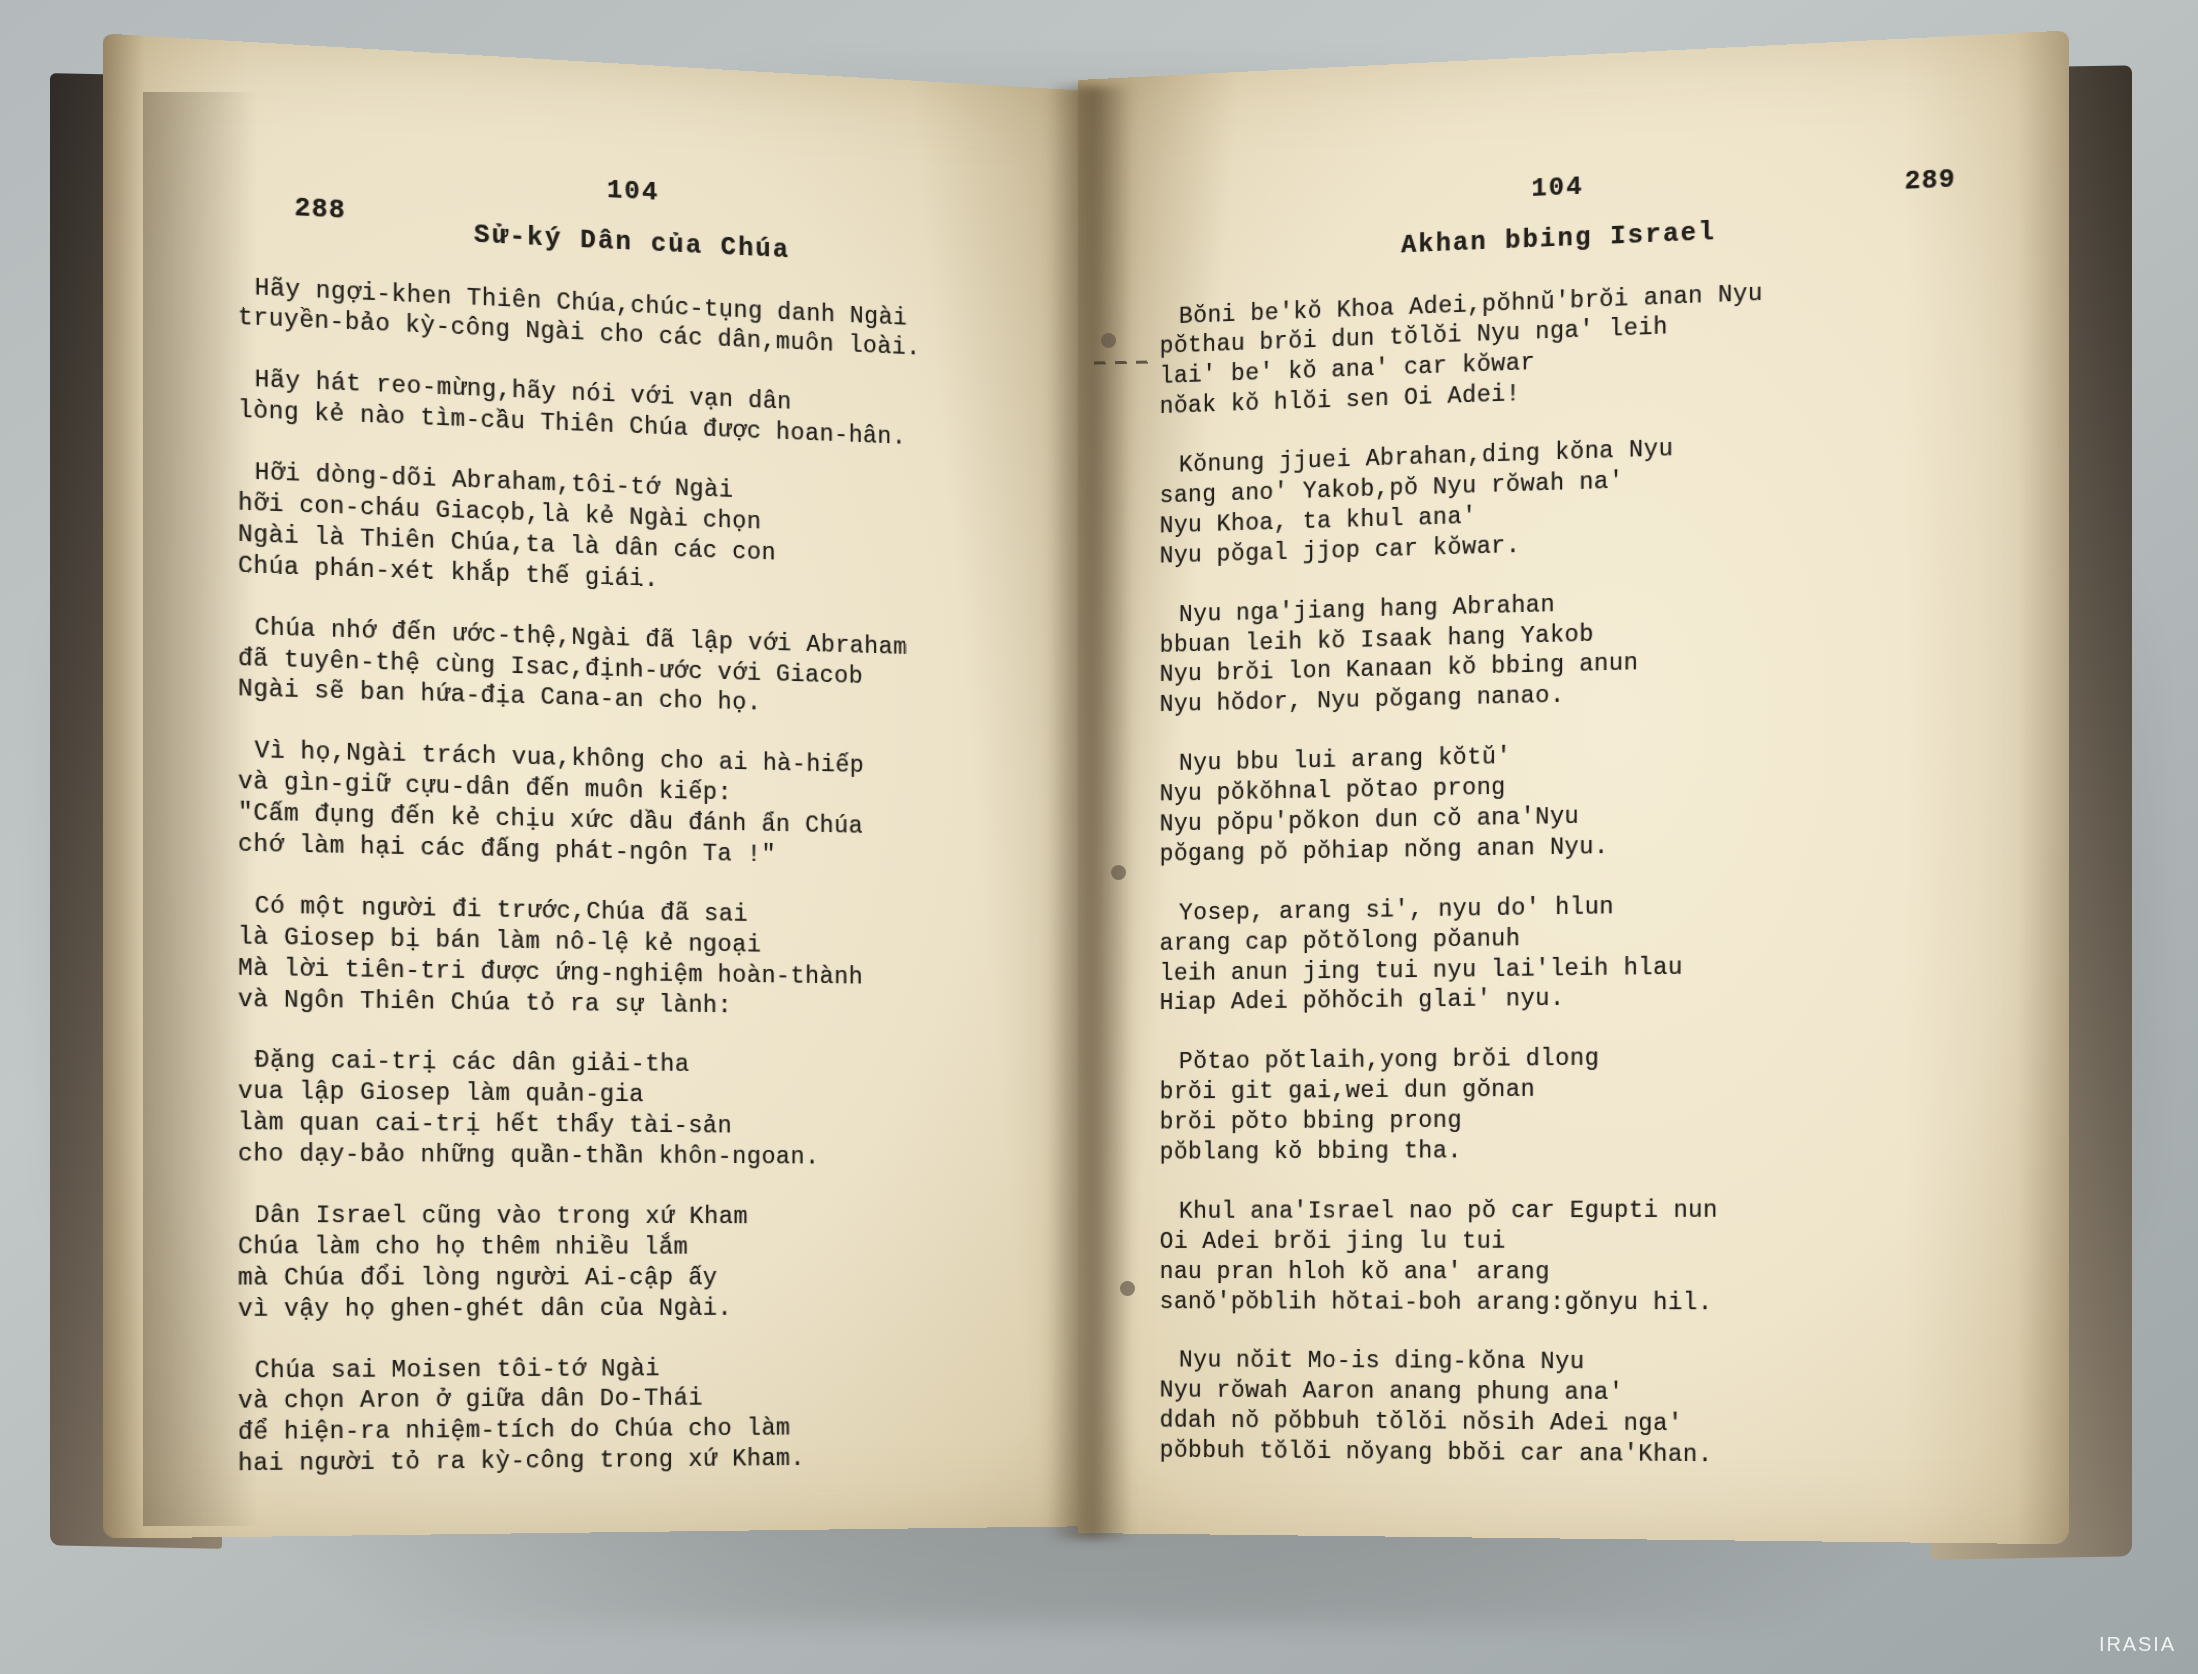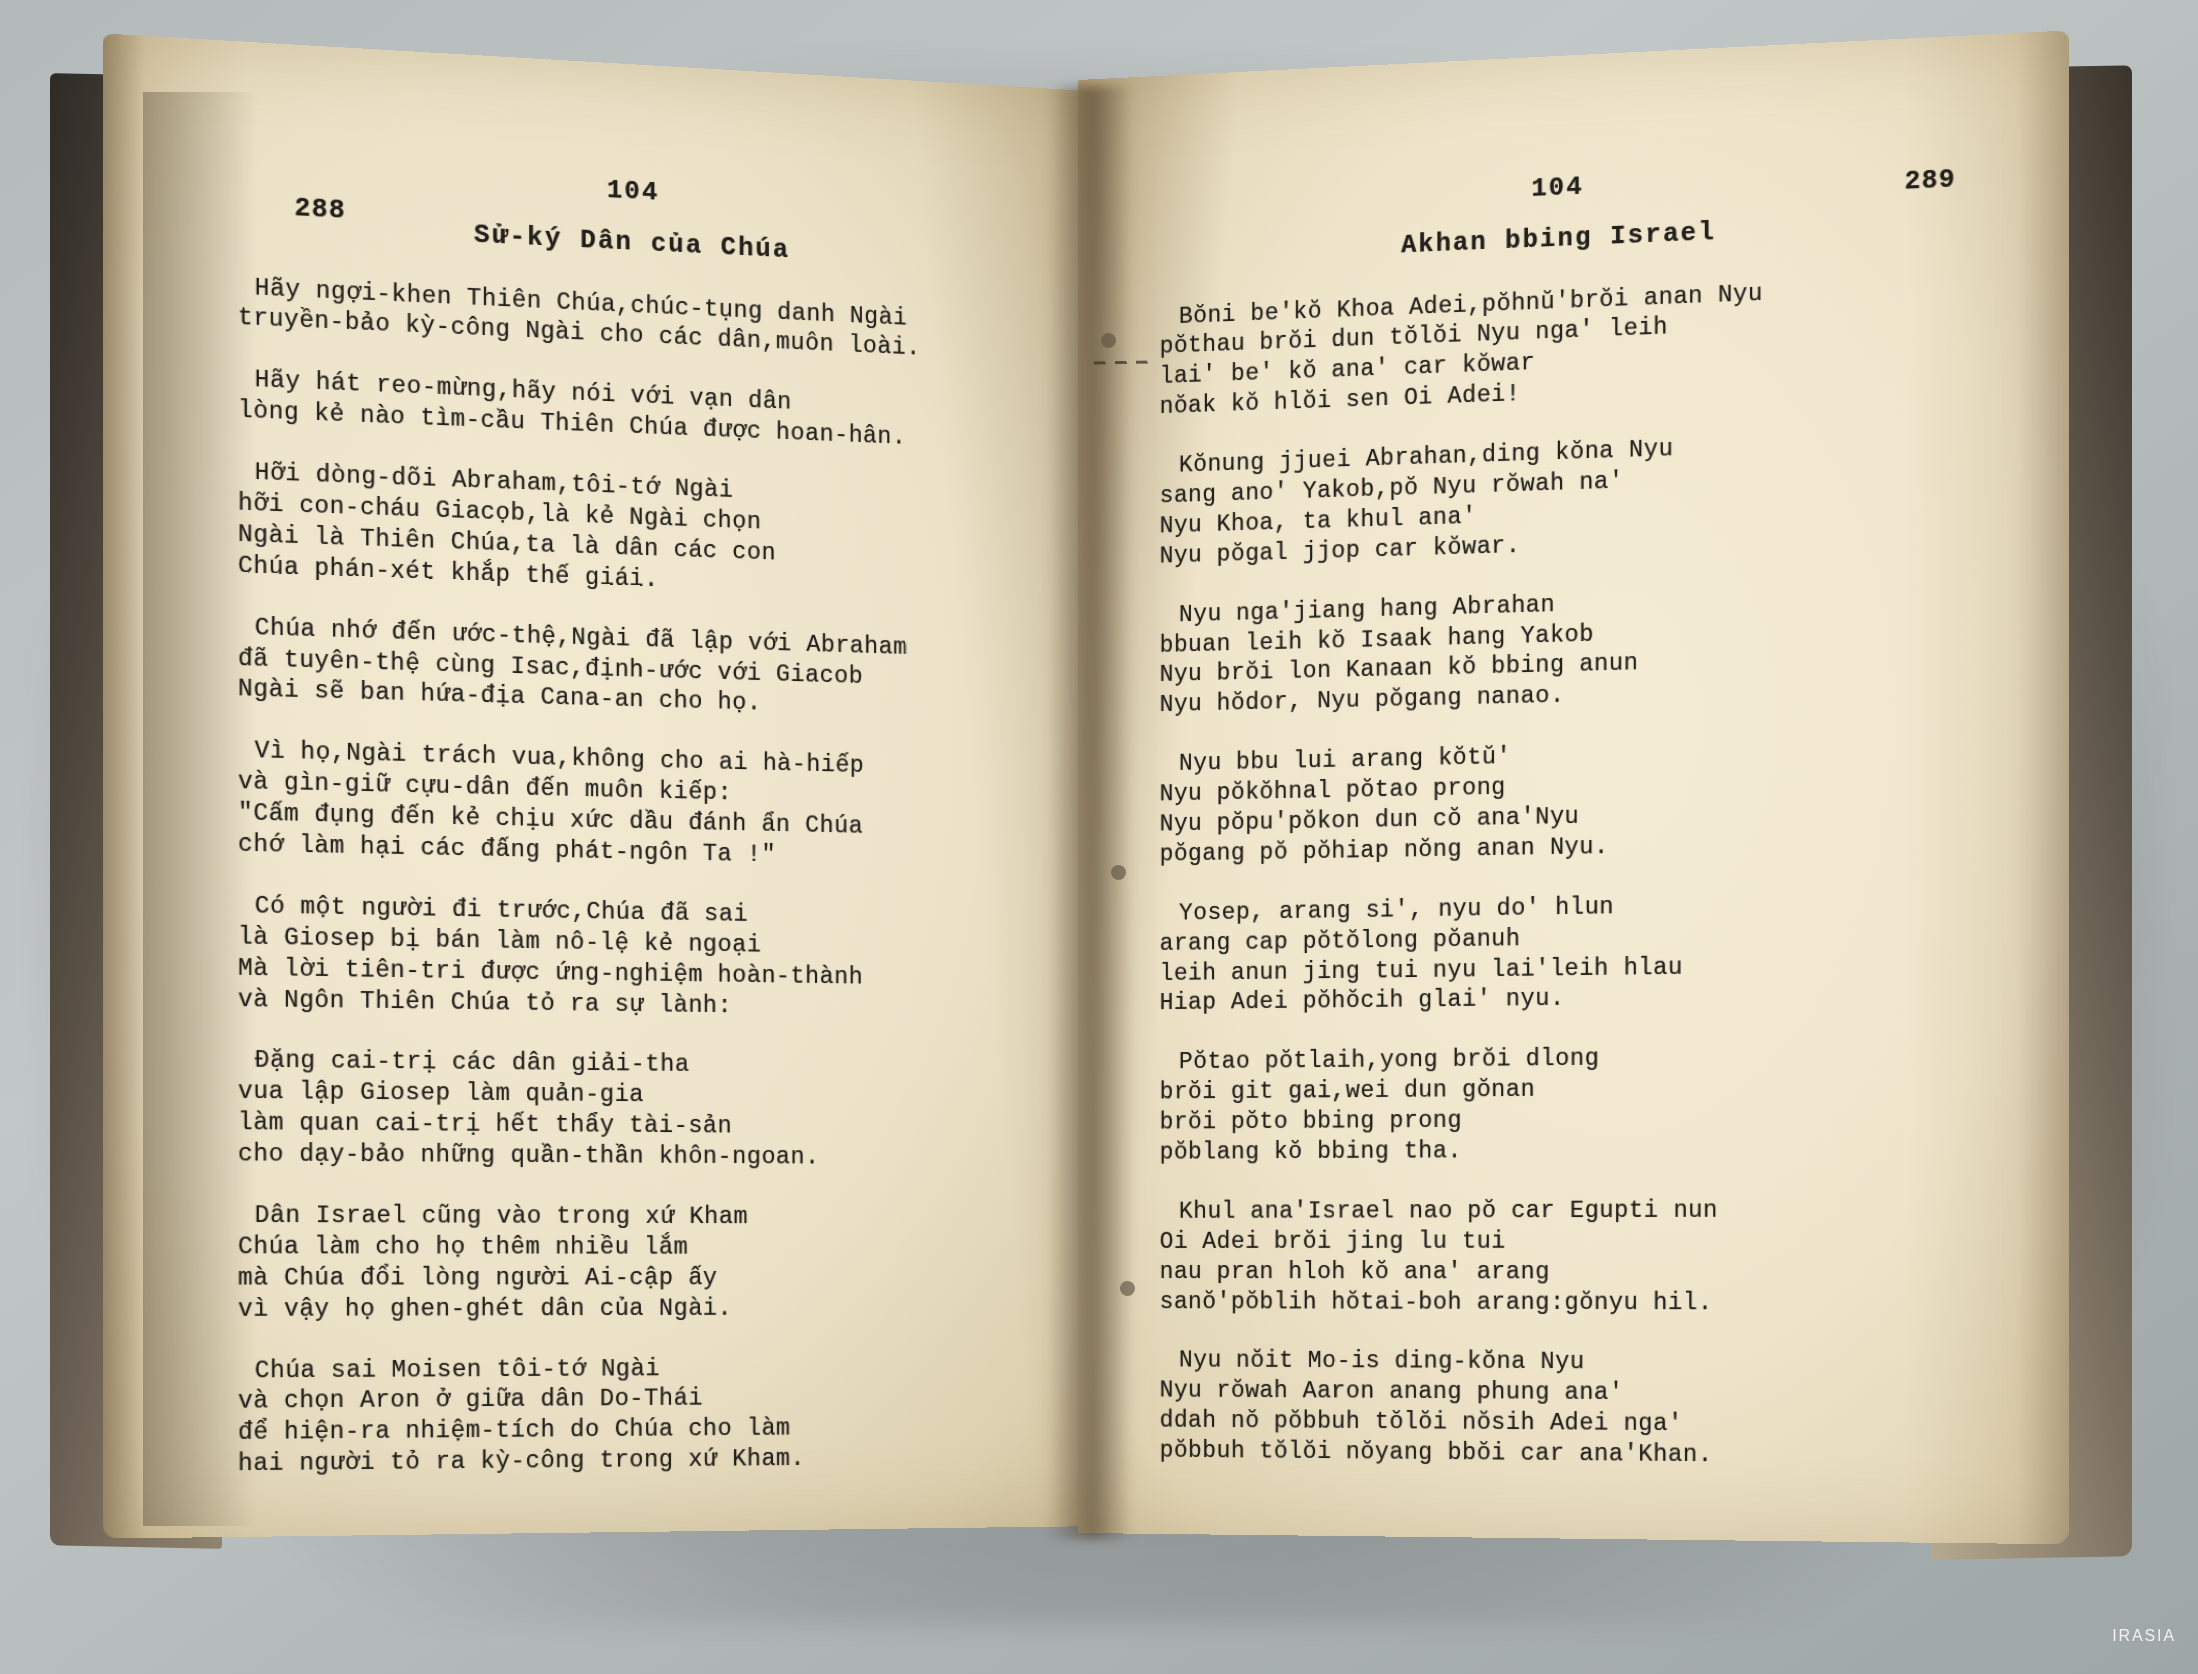--- a/index.html
+++ b/index.html
@@ -187,22 +187,22 @@
 
   .content-left .stanza .line:first-child,
   .content-right .stanza .line:first-child {
     padding-left: 25px;
   }
 
   
   .watermark {
     position: absolute;
     right: 23px;
-    bottom: 30px;
-    font-size: 16px;
+    bottom: 19px;
+    font-size: 20px;
     letter-spacing: 1.9px;
     color: #ffffff;
     opacity: 0.85;
     font-family: "Liberation Sans", sans-serif;
   }
 
   
   .mark-dash {
     position: absolute;
     left: 1094px;

